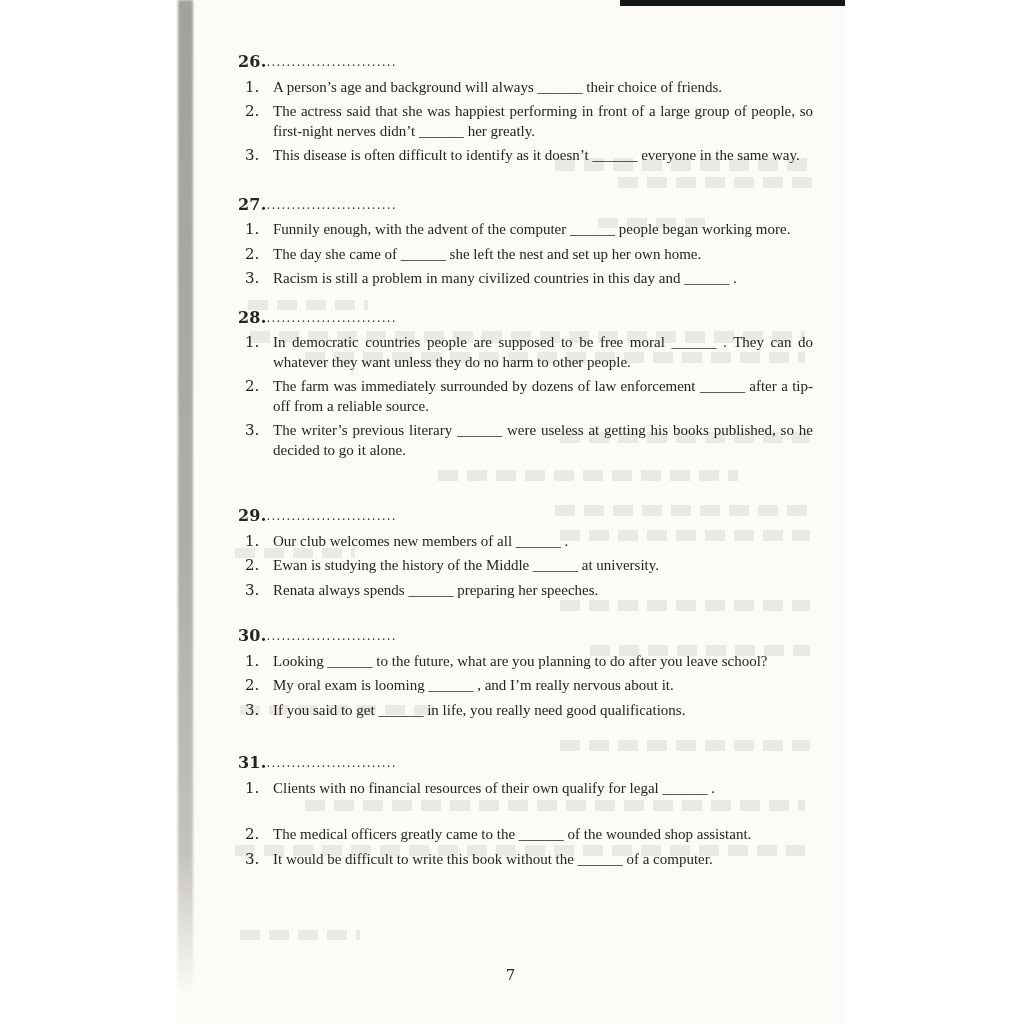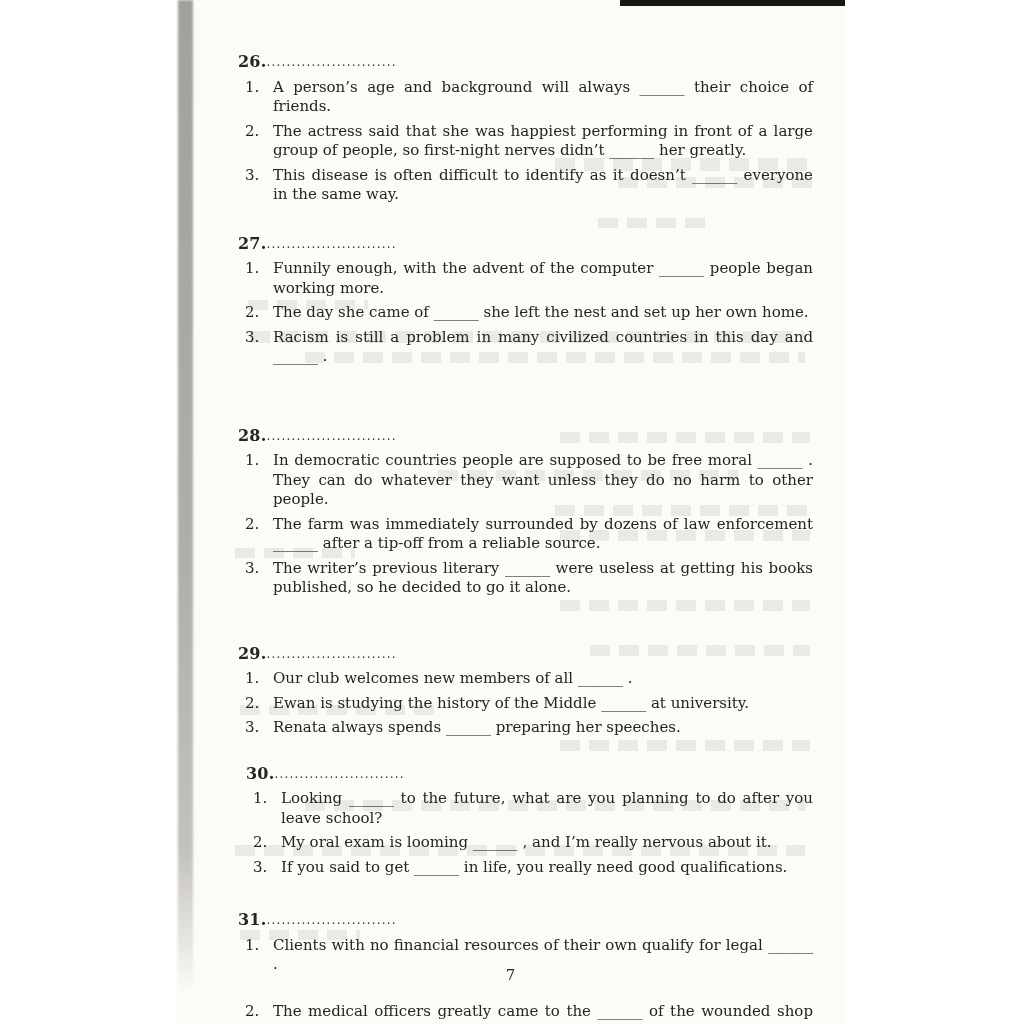--- a/index.html
+++ b/index.html
@@ -5,27 +5,27 @@
   html,body{margin:0;padding:0;background:#ffffff;}
   body{width:1024px;height:1024px;font-family:"DejaVu Serif", serif;}
   .page-wrap{position:relative;width:908px;height:1024px;overflow:hidden;background:#ffffff;}
   .scan{position:absolute;left:176px;top:0;width:669px;height:1024px;background:#fcfbf8;}
   .spine-shadow{position:absolute;left:2px;top:0;width:15px;height:1004px;
     background:linear-gradient(180deg,#a3a19d 0%,#b0aeaa 55%,#c4c2be 85%,rgba(196,194,190,0) 99%);
     filter:blur(1.2px);}
   .top-black-strip{position:absolute;left:444px;top:0;width:225px;height:6px;background:#161615;}
   .content{position:absolute;left:62px;top:52px;width:575px;color:#26241f;font-size:15px;line-height:19.5px;}
   .ex{margin:0;}
-  .s27{margin-top:29px;} .s28{margin-top:59px;} .s29{margin-top:46px;}
-  .s30{margin-top:26px;margin-left:8px;} .s31{margin-top:33px;}
+  .s27{margin-top:29px;} .s28{margin-top:19px;} .s29{margin-top:46px;}
+  .s30{margin-top:26px;} .s31{margin-top:33px;}
   .ex-head{font-weight:bold;font-size:16px;margin-bottom:3px;letter-spacing:.2px;}
   .leader{font-weight:normal;font-size:12px;letter-spacing:1.2px;color:#3a3835;vertical-align:1px;}
   .item{display:flex;margin-top:5px;}
   .item .n{flex:0 0 28px;padding-left:7px;}
-  .item .t{width:540px;text-align:justify;}
+  .item .t{width:540px;text-align:justify;font-family:Liberation Serif, serif;}
   .gap-b{margin-bottom:27px;}
   .pageno{position:absolute;left:0;top:966px;width:669px;text-align:center;font-size:15px;color:#2b2a26;}
   .ghost{position:absolute;opacity:.5;filter:blur(.7px);
     background:repeating-linear-gradient(90deg,#dbd8d2 0 20px,rgba(0,0,0,0) 20px 29px);}
 </style>
 </head>
 <body>
 
 <div class="page-wrap">
   <div class="scan">

